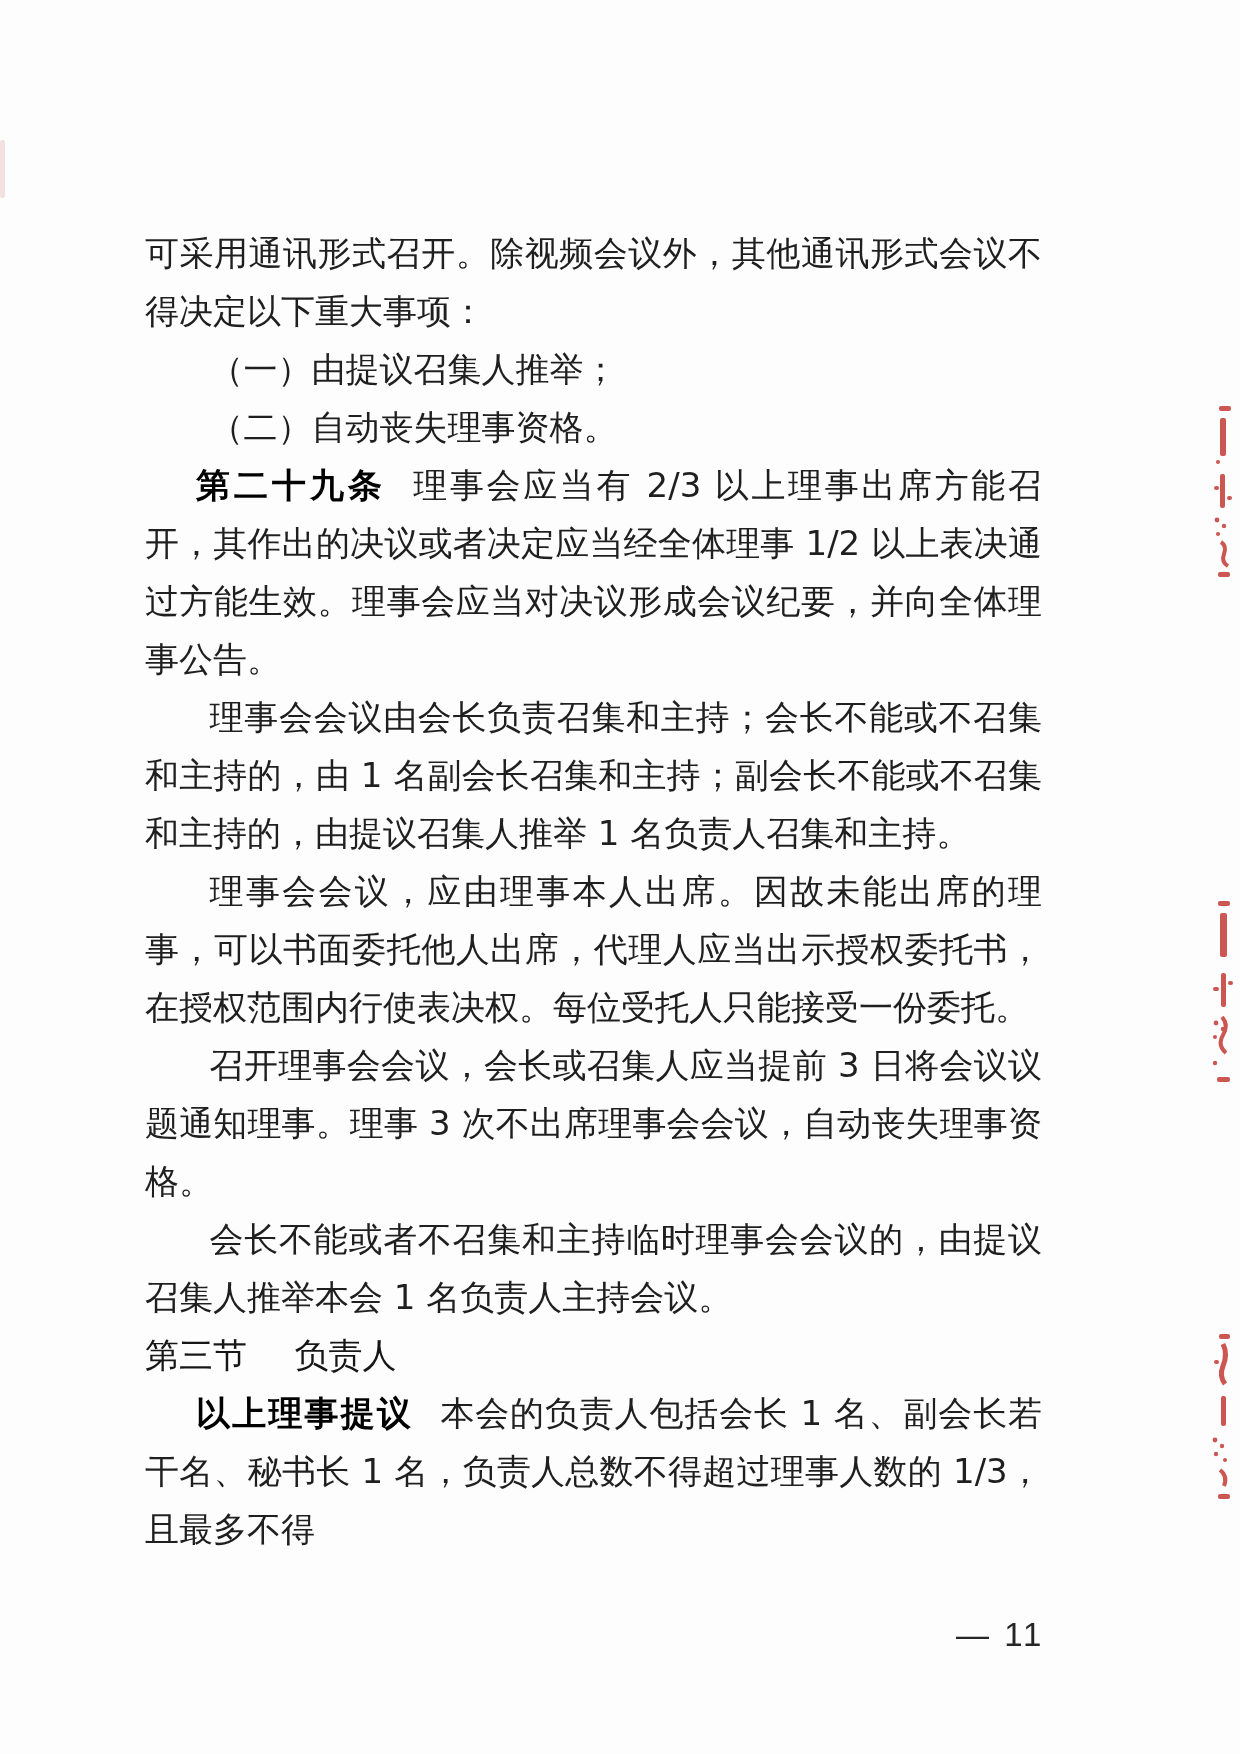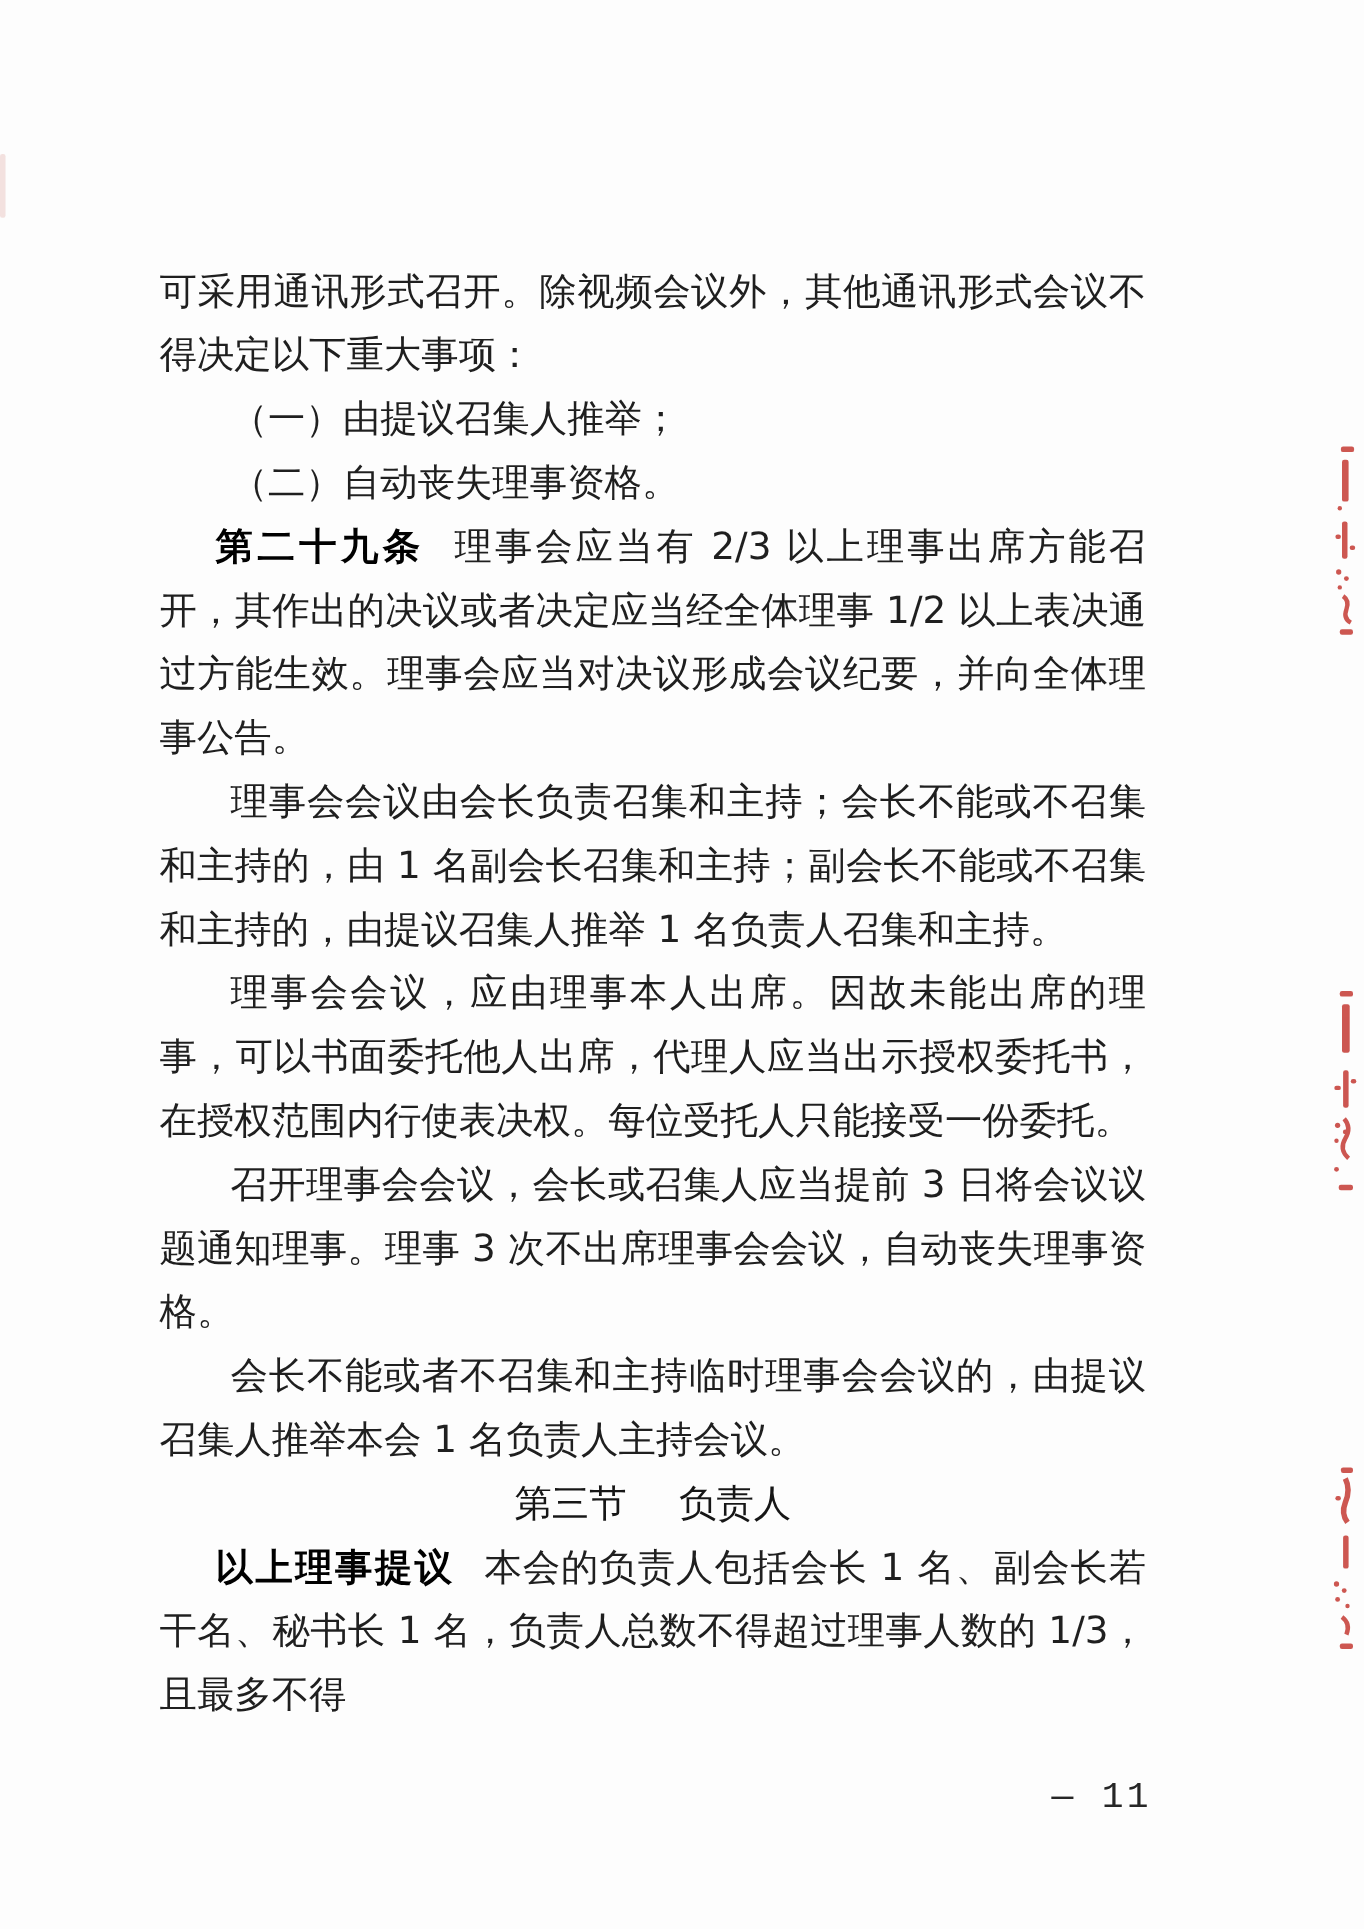--- a/index.html
+++ b/index.html
@@ -7,21 +7,21 @@
     position:relative;
     width:1240px;
     height:1754px;
     background:#fdfdfd;
     overflow:hidden;
     font-family:"DejaVu Sans",sans-serif;
   }
   .text-block{
     position:absolute;
     left:145px;
-    top:236px;
+    top:224px;
     width:897px;
     font-size:34px;
     line-height:58px;
     color:#1f1f1f;
     text-align:justify;
     text-justify:inter-ideograph;
   }
   .text-block p{margin:0;}
   .para-indent{text-indent:1.9em;}
   .para-flush{text-indent:0;}
@@ -31,31 +31,31 @@
     color:#000;
     margin-right:0.8em;
     letter-spacing:0.04em;
     margin-top:24px;
   }
   .section-heading{
     margin:0;
     font-size:34px;
     line-height:58px;
     font-weight:500;
-    text-align:center;
+    text-align:left;
     text-indent:0;
     color:#161616;
   }
   .heading-title{margin-left:1.4em;}
   .page-number{
     position:absolute;
     left:956px;
     top:1616px;
     width:120px;
-    font-family:Liberation Mono, monospace;
+    font-family:Liberation Sans, sans-serif;
     font-size:33px;
     letter-spacing:3px;
     color:#262626;
     white-space:nowrap;
   }
   .stamp-fragment{
     position:absolute;
     left:1206px;
     width:30px;
     overflow:hidden;

